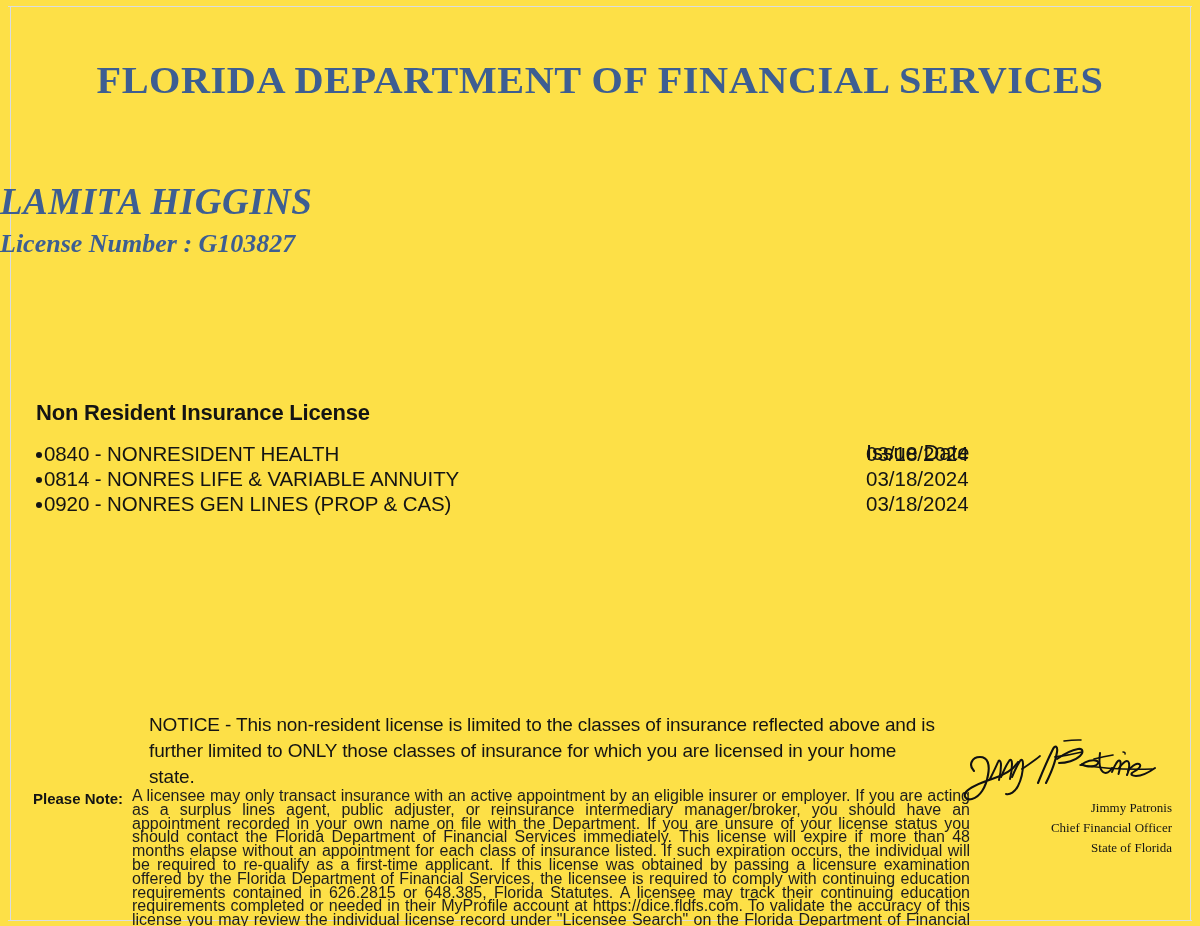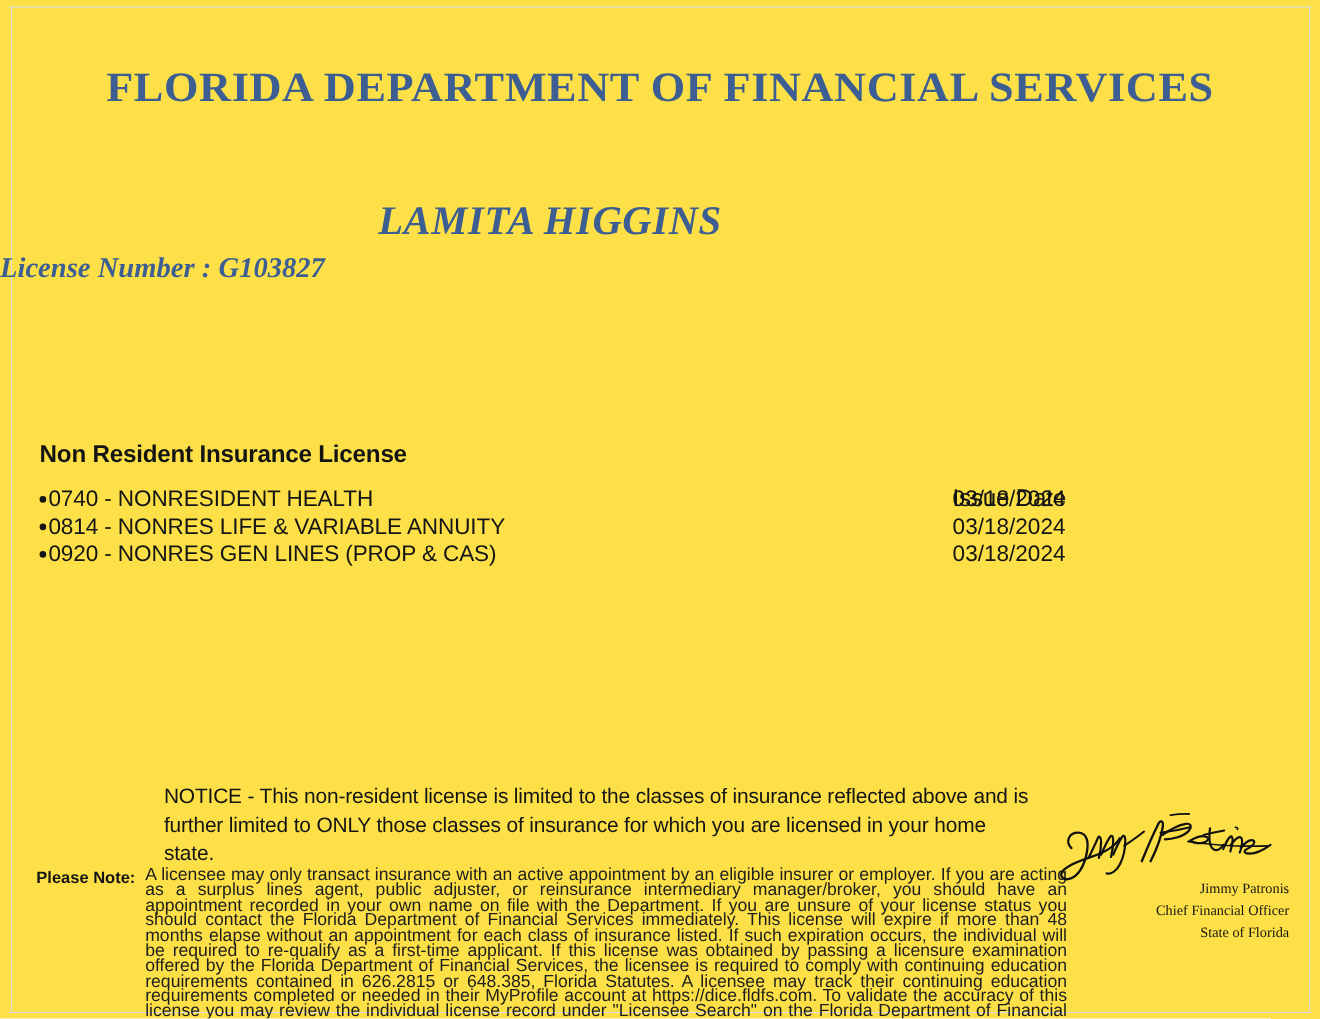--- a/index.html
+++ b/index.html
@@ -42,21 +42,21 @@
     color: #3d5e92;
     transform: scaleX(1.06);
   }
 
   
   .licensee-name {
     position: absolute;
     left: 0;
     top: 180px;
     width: 1000px;
-    text-align: center;
+    text-align: left;
     font-family: "Liberation Serif", serif;
     font-weight: bold;
     font-style: italic;
     font-size: 37px;
     letter-spacing: 0.5px;
     color: #3d5e92;
   }
   .license-number {
     position: absolute;
     left: 0;
@@ -198,21 +198,21 @@
   <div class="dept-title">FLORIDA DEPARTMENT OF FINANCIAL SERVICES</div>
 
   <div class="licensee-name">LAMITA HIGGINS</div>
 
   <div class="license-number">License Number : G103827</div>
 
   <div class="class-heading">Non Resident Insurance License</div>
 
   <ul class="class-list">
     <li class="class-item">
-      <span class="bullet"></span><span>0740 - NONRESIDENT HEALTH</span>
+      <span class="bullet"></span><span>0840 - NONRESIDENT HEALTH</span>
     </li>
     <li class="class-item">
       <span class="bullet"></span><span>0814 - NONRES LIFE &amp; VARIABLE ANNUITY</span>
     </li>
     <li class="class-item">
       <span class="bullet"></span><span>0920 - NONRES GEN LINES (PROP &amp; CAS)</span>
     </li>
   </ul>
 
   <div class="issue-heading">Issue Date</div>

